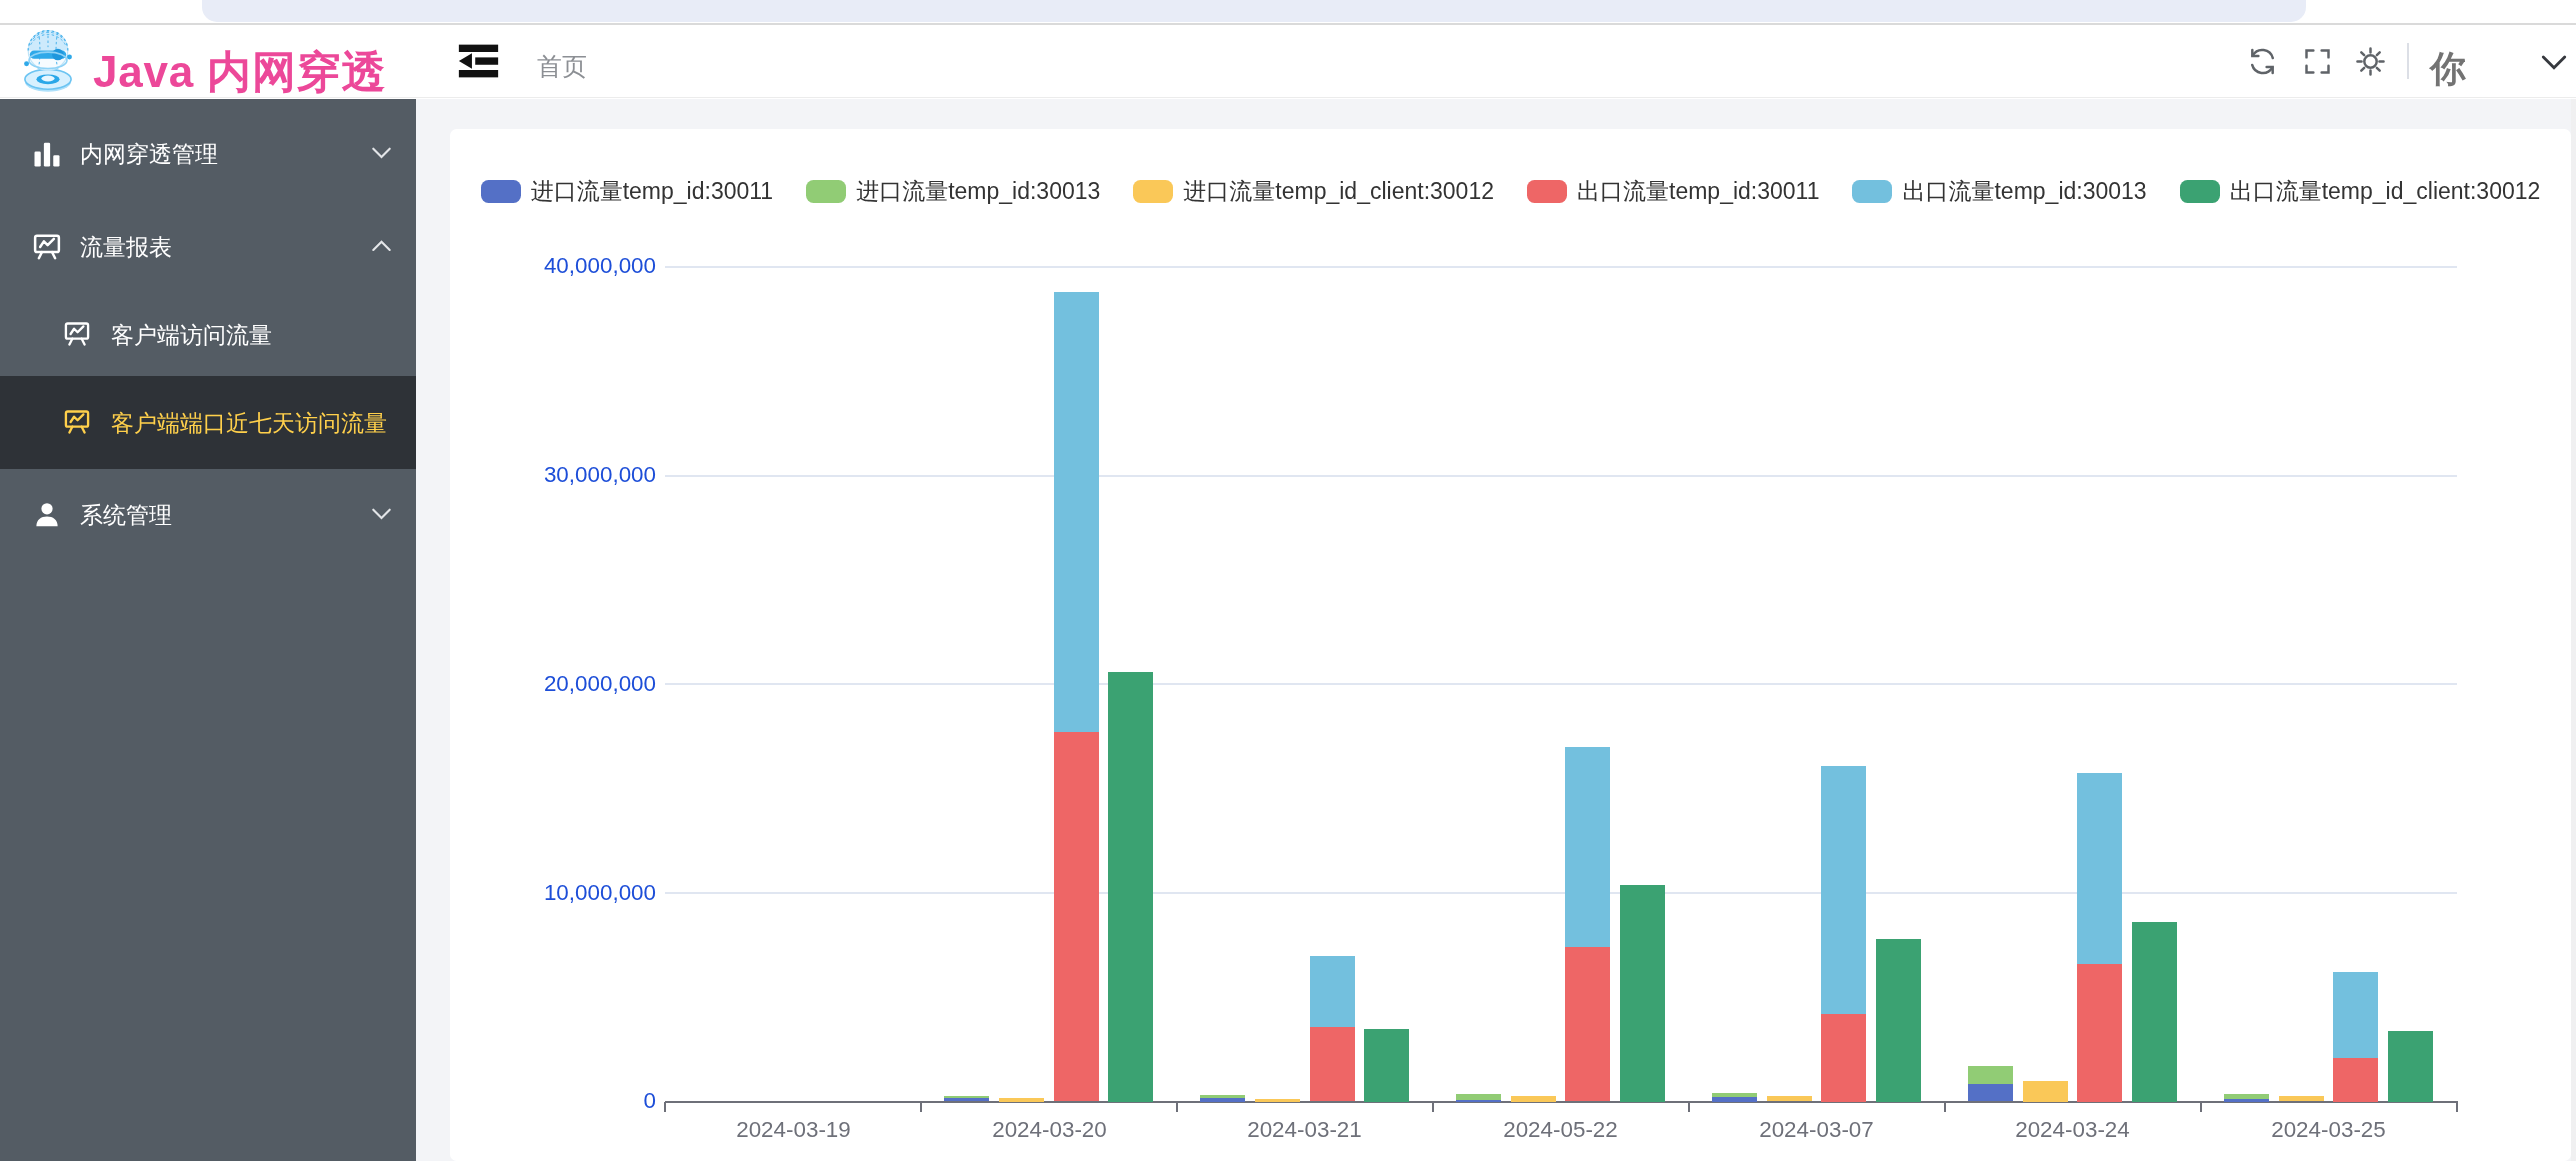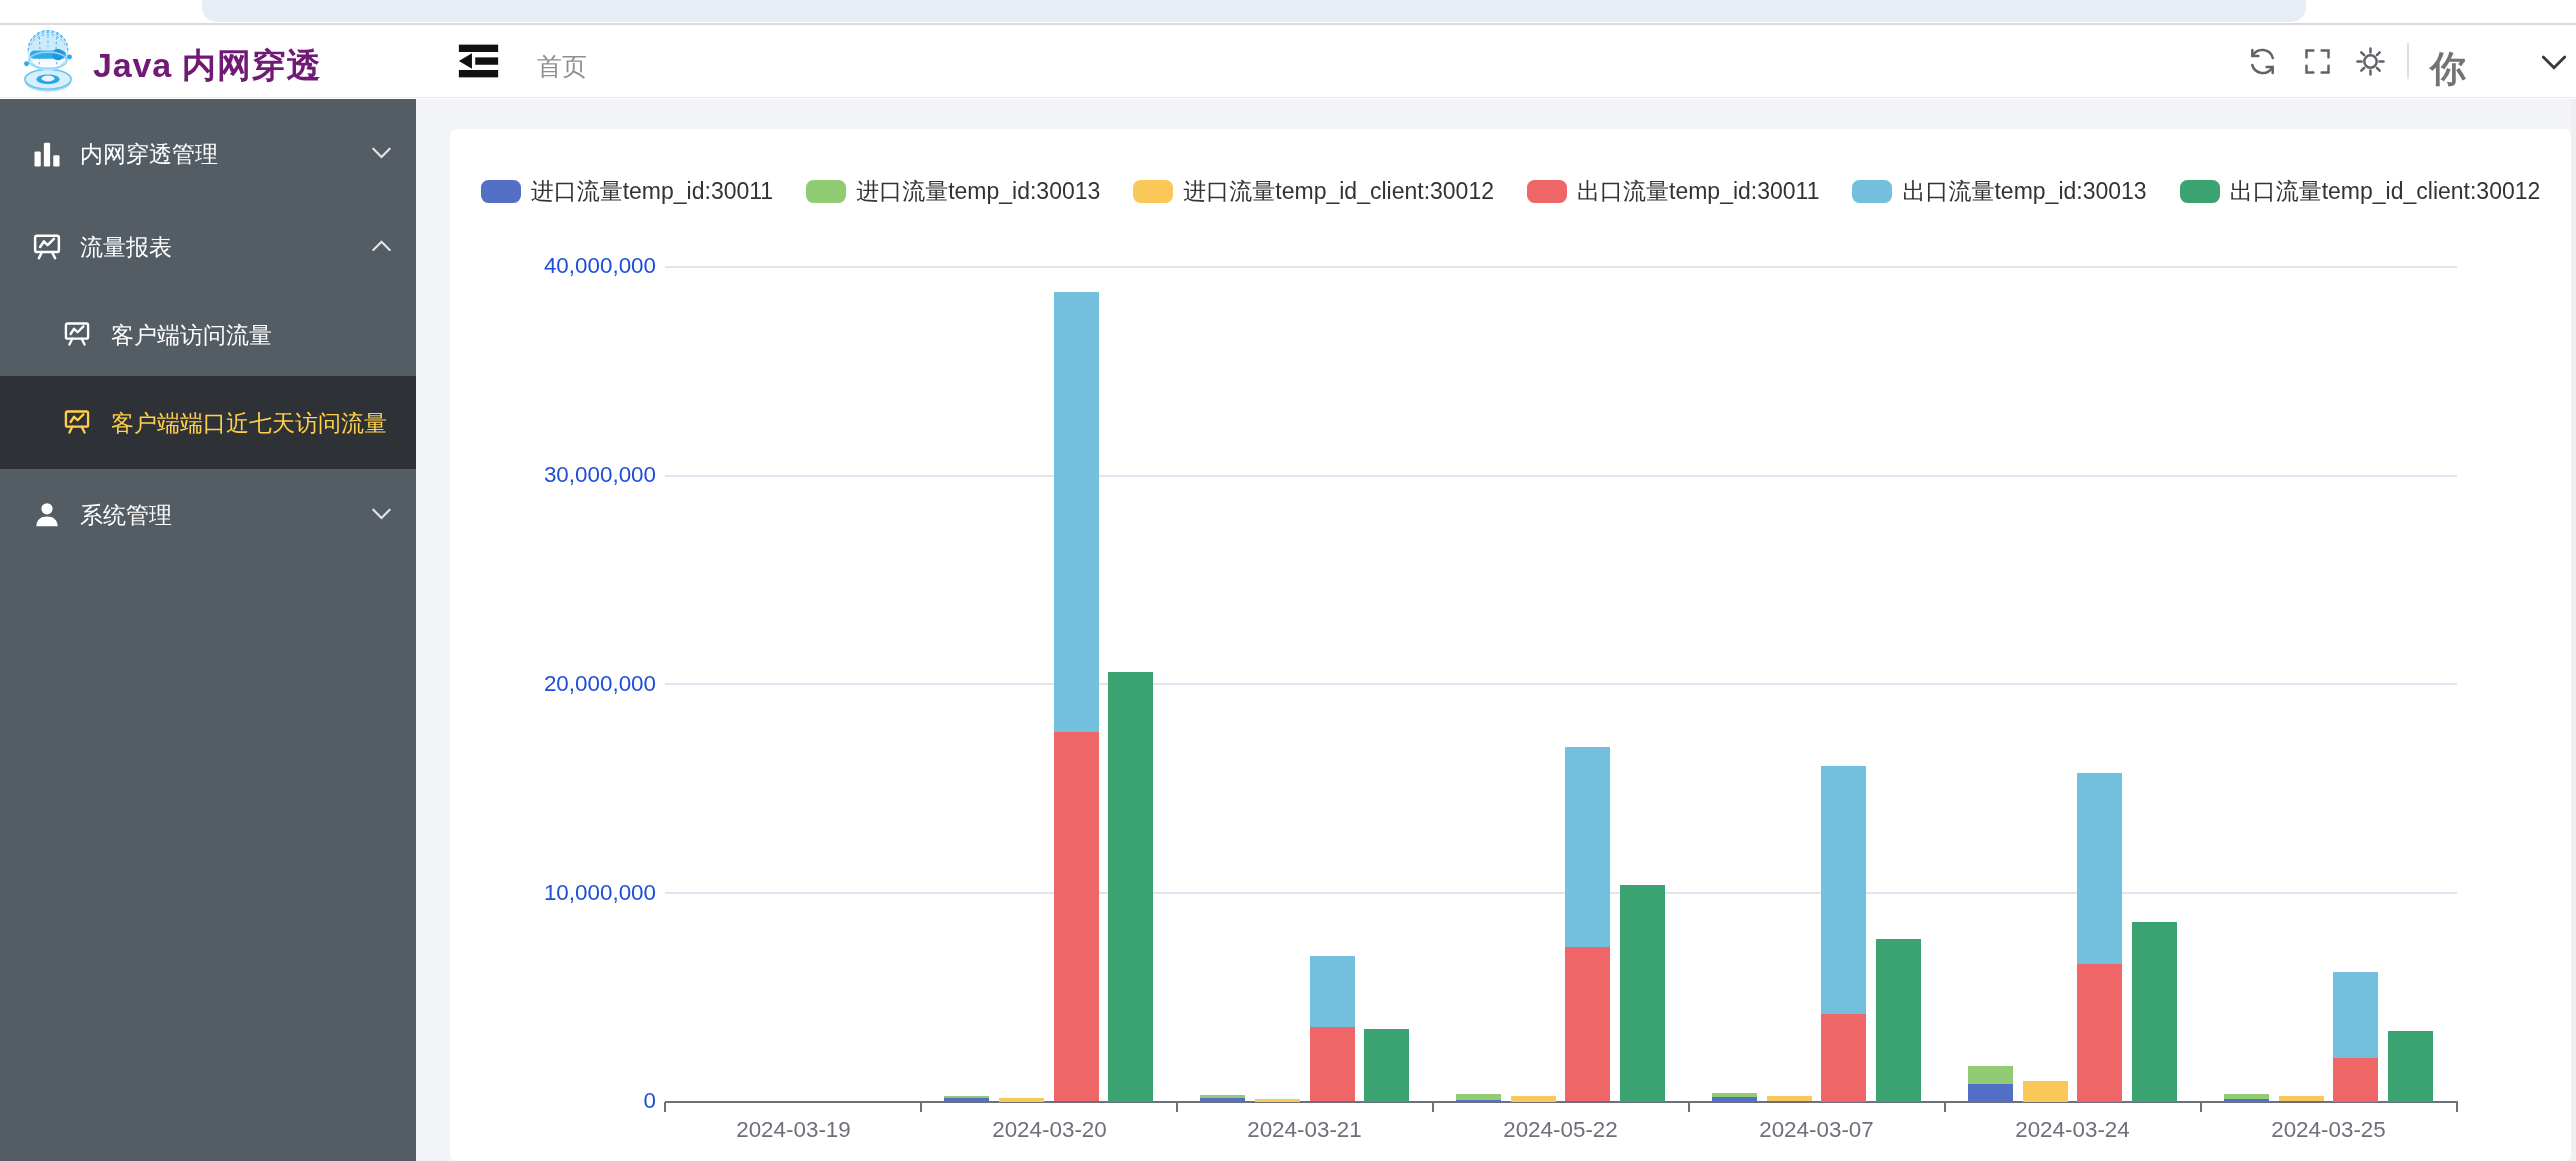--- a/index.html
+++ b/index.html
@@ -9,21 +9,21 @@
   
   .top-strip { position:absolute; left:0; top:0; width:2576px; height:25px; background:#fff; }
   .strip-pill { position:absolute; left:202px; top:0; width:2104px; height:21.5px;
     background:#e8ecf7; border-radius:0 0 15px 15px; }
   .strip-divider { position:absolute; left:0; top:23px; width:2576px; height:1.7px; background:#dadada; }
 
   
   .header { position:absolute; left:0; top:25px; width:2576px; height:73px; background:#fff;
     border-bottom:1.7px solid #ececec; }
   .logo { position:absolute; left:15px; top:1.7px; }
-  .app-title { position:absolute; left:93px; top:18px; font-size:34px; font-weight:700; color:#701a75; letter-spacing:0.8px; }
+  .app-title { position:absolute; left:93px; top:18px; font-size:44px; font-weight:700; color:#ec4899; letter-spacing:0.8px; }
   .collapse-btn { position:absolute; left:457px; top:18px; width:43px; height:36px; cursor:pointer; }
   .breadcrumb { position:absolute; left:537px; top:25px; font-size:25px; color:#8c8f94; }
   .hdr-icon { position:absolute; top:20px; width:33px; height:33px; cursor:pointer; }
   .hdr-divider { position:absolute; left:2407px; top:18px; width:1.7px; height:36px; background:#dcdfe6; }
   .greeting { position:absolute; left:2430px; top:20px; font-size:36px; font-weight:700; color:#737373; cursor:pointer; }
   .greet-chev { position:absolute; left:2540px; top:26.5px; }
 
   
   .sidebar { position:absolute; left:0; top:99px; width:416px; height:1062px; background:#545c64; }
   .menu-item { position:absolute; left:0; width:436px; height:93px; color:#fff; font-size:23px; cursor:pointer; }

